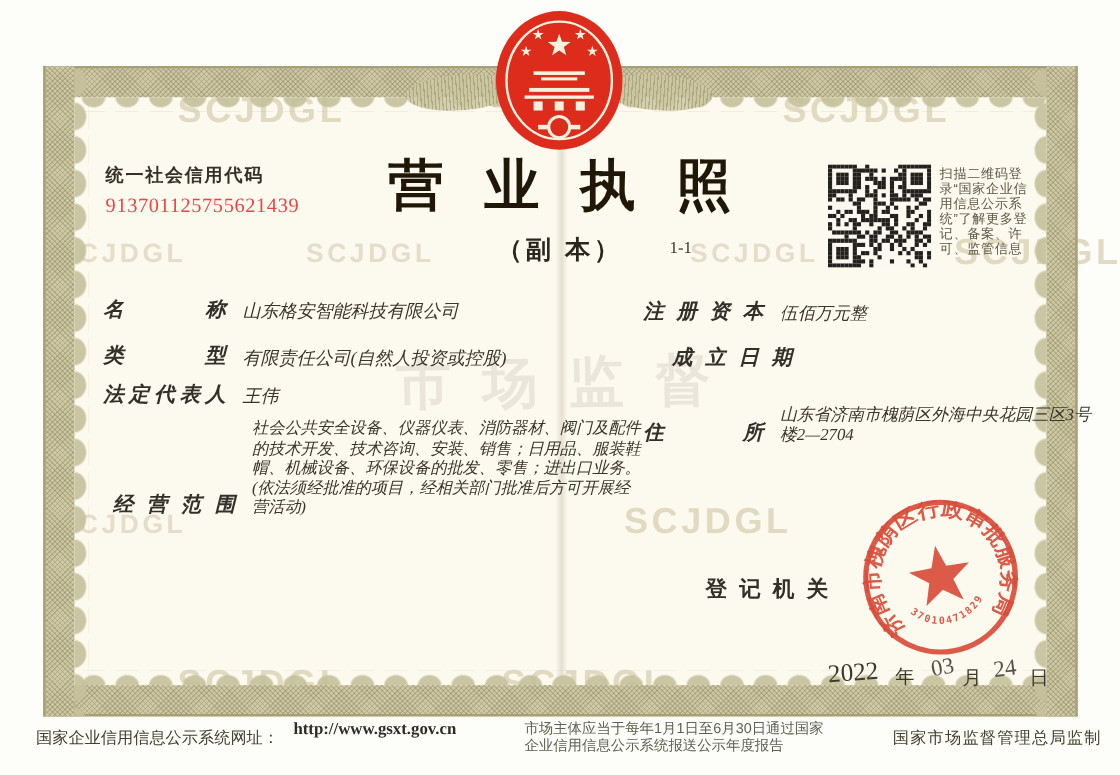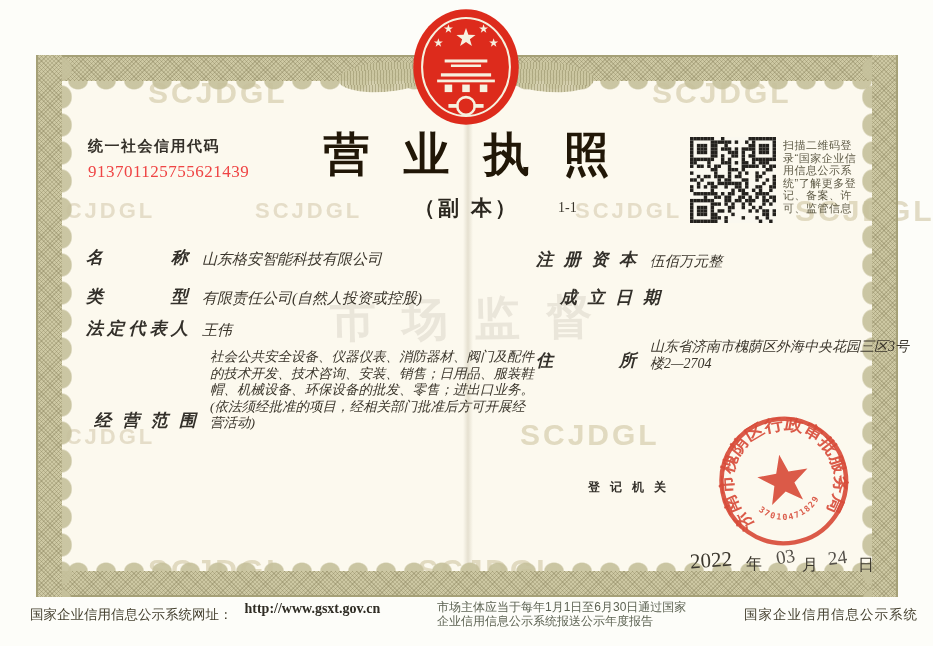--- a/index.html
+++ b/index.html
@@ -74,21 +74,21 @@
 
   
   .row{position:absolute;z-index:4;display:flex;align-items:flex-end;font-style:italic;}
   .flabel{display:inline-block;font-weight:bold;font-size:17px;color:#33302a;
       text-align:justify;text-align-last:justify;flex:0 0 auto;}
   .lw{width:102px;}
   .rw{width:100px;}
   .fval{font-family:"Liberation Serif","DejaVu Serif",serif;color:#3a352b;margin-left:14px;margin-top:2px;}
 
   
-  .registrar{left:588px;top:479px;z-index:4;font-size:12px;font-weight:bold;
+  .registrar{left:588px;top:479px;z-index:4;font-size:18px;font-weight:bold;
       letter-spacing:10px;color:#33302a;}
   .seal{left:700px;top:398px;width:168px;height:168px;z-index:5;
       transform:rotate(-10deg);mix-blend-mode:multiply;opacity:.93;}
   .dateline{left:690px;top:545px;width:210px;height:36px;z-index:4;
       font-family:"Liberation Serif","DejaVu Serif",serif;color:#3c382e;}
   .dateline span{position:absolute;}
   .d-y{left:0;top:3px;font-size:21px;transform:rotate(-4deg);}
   .d-yu{left:56px;top:9px;font-size:16px;}
   .d-m{left:86px;top:1px;font-size:19px;transform:rotate(-10deg);color:#55514a;}
   .d-mu{left:112px;top:10px;font-size:16px;}
@@ -529,13 +529,13 @@
   <span class="d-mu">月</span>
   <span class="d-d">24</span>
   <span class="d-du">日</span>
 </div>
 
 <div class="abs footer-l">
   <span>国家企业信用信息公示系统网址：</span>
   <span class="url">http://www.gsxt.gov.cn</span>
 </div>
 <div class="abs footer-c">市场主体应当于每年1月1日至6月30日通过国家企业信用信息公示系统报送公示年度报告</div>
-<div class="abs footer-r">国家企业信用信息公示系统</div>
+<div class="abs footer-r">国家市场监督管理总局监制</div>
 
 </body></html>

